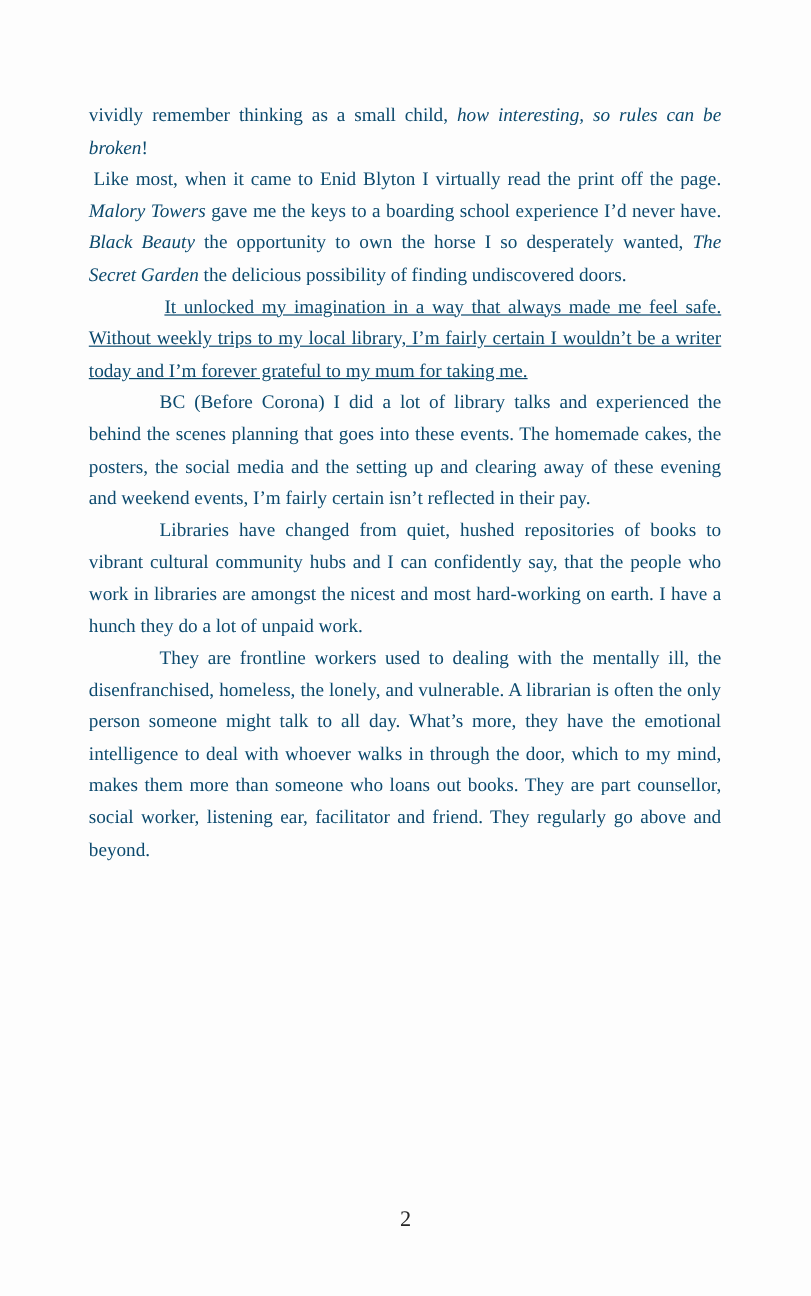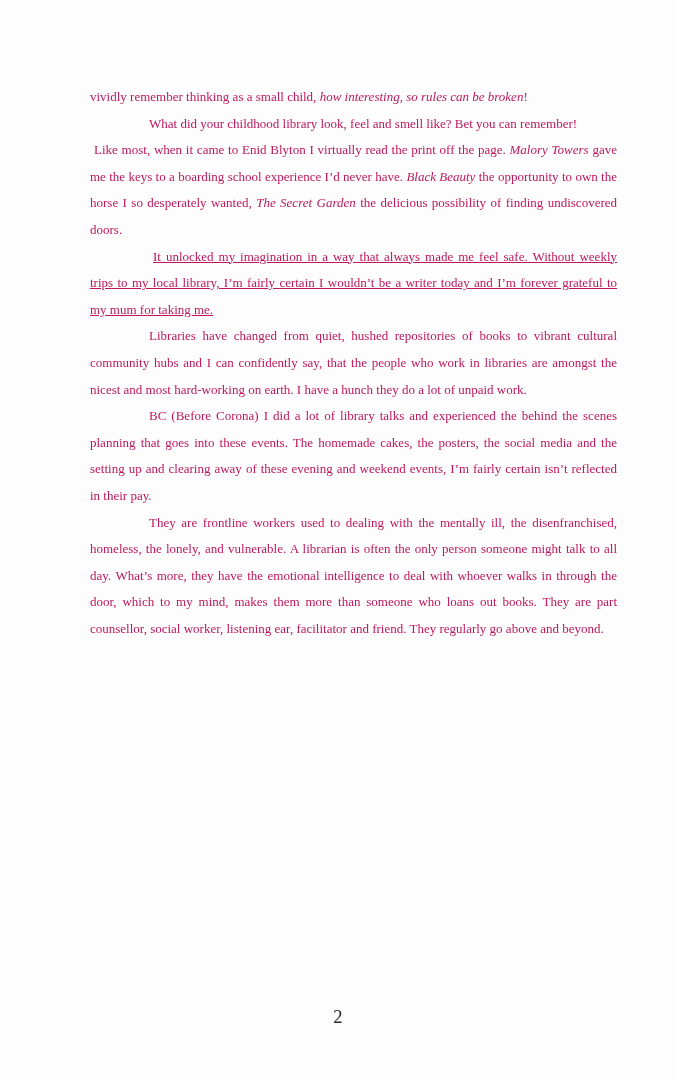--- a/index.html
+++ b/index.html
@@ -1,41 +1,39 @@
 <!DOCTYPE html>
 <html><head>
 <meta charset="utf-8">
 <style>
   html, body { margin: 0; padding: 0; background: #fdfdfd; }
   body { width: 676px; height: 1080px; position: relative; overflow: hidden; }
   .page {
     position: absolute; left: 74px; top: 84px; width: 527px;
     font-family: "Liberation Serif", "DejaVu Serif", serif;
-    font-size: 13px; line-height: 26.6px; color: #be185d;
+    font-size: 16px; line-height: 26.6px; color: #0c4a6e;
     text-align: justify;
-    margin-left: 16px;
   }
   .page p { margin: 0; }
   .indent { text-indent: 59px; }
   .indent-small { text-indent: 4px; }
   .indent-mid { text-indent: 63px; text-decoration: underline; }
   .last-justify { text-align-last: justify; }
   em { font-style: italic; }
   .page-number {
     position: absolute; top: 1006px; left: 0; width: 676px; text-align: center;
     font-family: "Liberation Serif", "DejaVu Serif", serif;
     font-size: 18.6px; color: #262626;
   }
 </style>
 </head>
 <body>
 
 <div class="page">
   <p><span>vividly remember thinking as a small child, </span><em>how interesting, so rules can be broken</em><span>!</span></p>
-  <p class="indent"><span>What did your childhood library look, feel and smell like? Bet you can remember!</span></p>
   <p class="indent-small"><span>Like most, when it came to Enid Blyton I virtually read the print off the page. </span><em>Malory Towers</em><span> gave me the keys to a boarding school experience I’d never have. </span><em>Black Beauty</em><span> the opportunity to own the horse I so desperately wanted, </span><em>The Secret Garden</em><span> the delicious possibility of finding undiscovered doors.</span></p>
   <p class="indent-mid"><span>It unlocked my imagination in a way that always made me feel safe. Without weekly trips to my local library, I’m fairly certain I wouldn’t be a writer today and I’m forever grateful to my mum for taking me.</span></p>
+  <p class="indent"><span>BC (Before Corona) I did a lot of library talks and experienced the behind the scenes planning that goes into these events. The homemade cakes, the posters, the social media and the setting up and clearing away of these evening and weekend events, I’m fairly certain isn’t reflected in their pay.</span></p>
   <p class="indent"><span>Libraries have changed from quiet, hushed repositories of books to vibrant cultural community hubs and I can confidently say, that the people who work in libraries are amongst the nicest and most hard-working on earth. I have a hunch they do a lot of unpaid work.</span></p>
-  <p class="indent"><span>BC (Before Corona) I did a lot of library talks and experienced the behind the scenes planning that goes into these events. The homemade cakes, the posters, the social media and the setting up and clearing away of these evening and weekend events, I’m fairly certain isn’t reflected in their pay.</span></p>
   <p class="indent"><span>They are frontline workers used to dealing with the mentally ill, the disenfranchised, homeless, the lonely, and vulnerable. A librarian is often the only person someone might talk to all day. What’s more, they have the emotional intelligence to deal with whoever walks in through the door, which to my mind, makes them more than someone who loans out books. They are part counsellor, social worker, listening ear, facilitator and friend. They regularly go above and beyond.</span></p>
 </div>
 
 <div class="page-number">2</div>
 
 </body></html>

